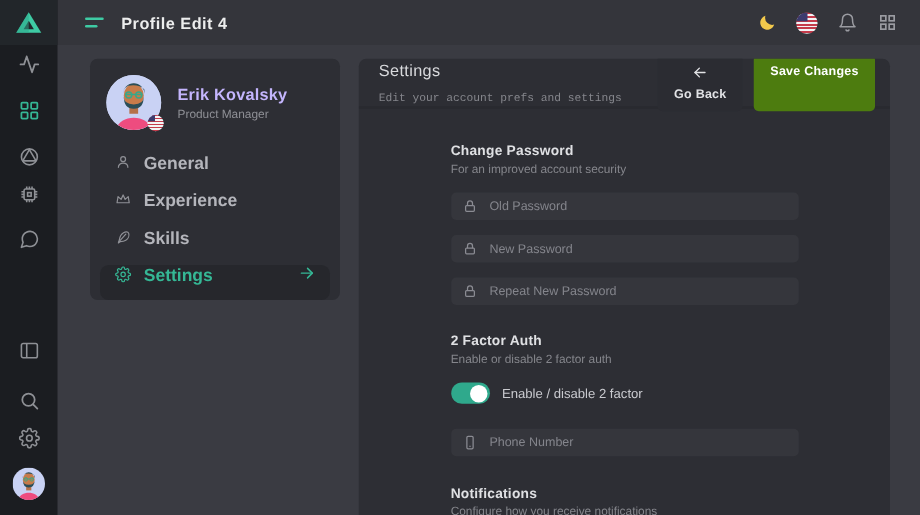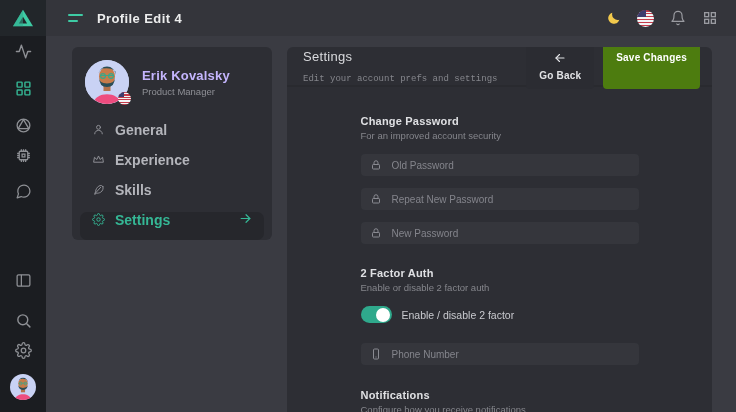--- a/index.html
+++ b/index.html
@@ -311,30 +311,30 @@
               </span>
               <input type="password" placeholder="Old Password" style="">
             </div>
             <div class="field">
               <span class="f-icon">
                 <svg viewBox="0 0 24 24" fill="none" stroke="currentColor" stroke-width="2">
                     <rect x="5" y="11" width="14" height="9" rx="1.5"></rect>
                     <path d="M8 11V7.5a4 4 0 0 1 8 0V11"></path>
                   </svg>
               </span>
-              <input type="password" placeholder="Repeat New Password" style="">
+              <input type="password" placeholder="New Password" style="">
             </div>
             <div class="field">
               <span class="f-icon">
                 <svg viewBox="0 0 24 24" fill="none" stroke="currentColor" stroke-width="2">
                     <rect x="5" y="11" width="14" height="9" rx="1.5"></rect>
                     <path d="M8 11V7.5a4 4 0 0 1 8 0V11"></path>
                   </svg>
               </span>
-              <input type="password" placeholder="New Password" style="">
+              <input type="password" placeholder="Repeat New Password" style="">
             </div>
           </div>
 
           <div class="sec-2fa">
             <div class="sec-title">2 Factor Auth</div>
             <div class="sec-sub">Enable or disable 2 factor auth</div>
 
             <div class="toggle-row">
               <span class="toggle">
                   <span class="knob"></span>

